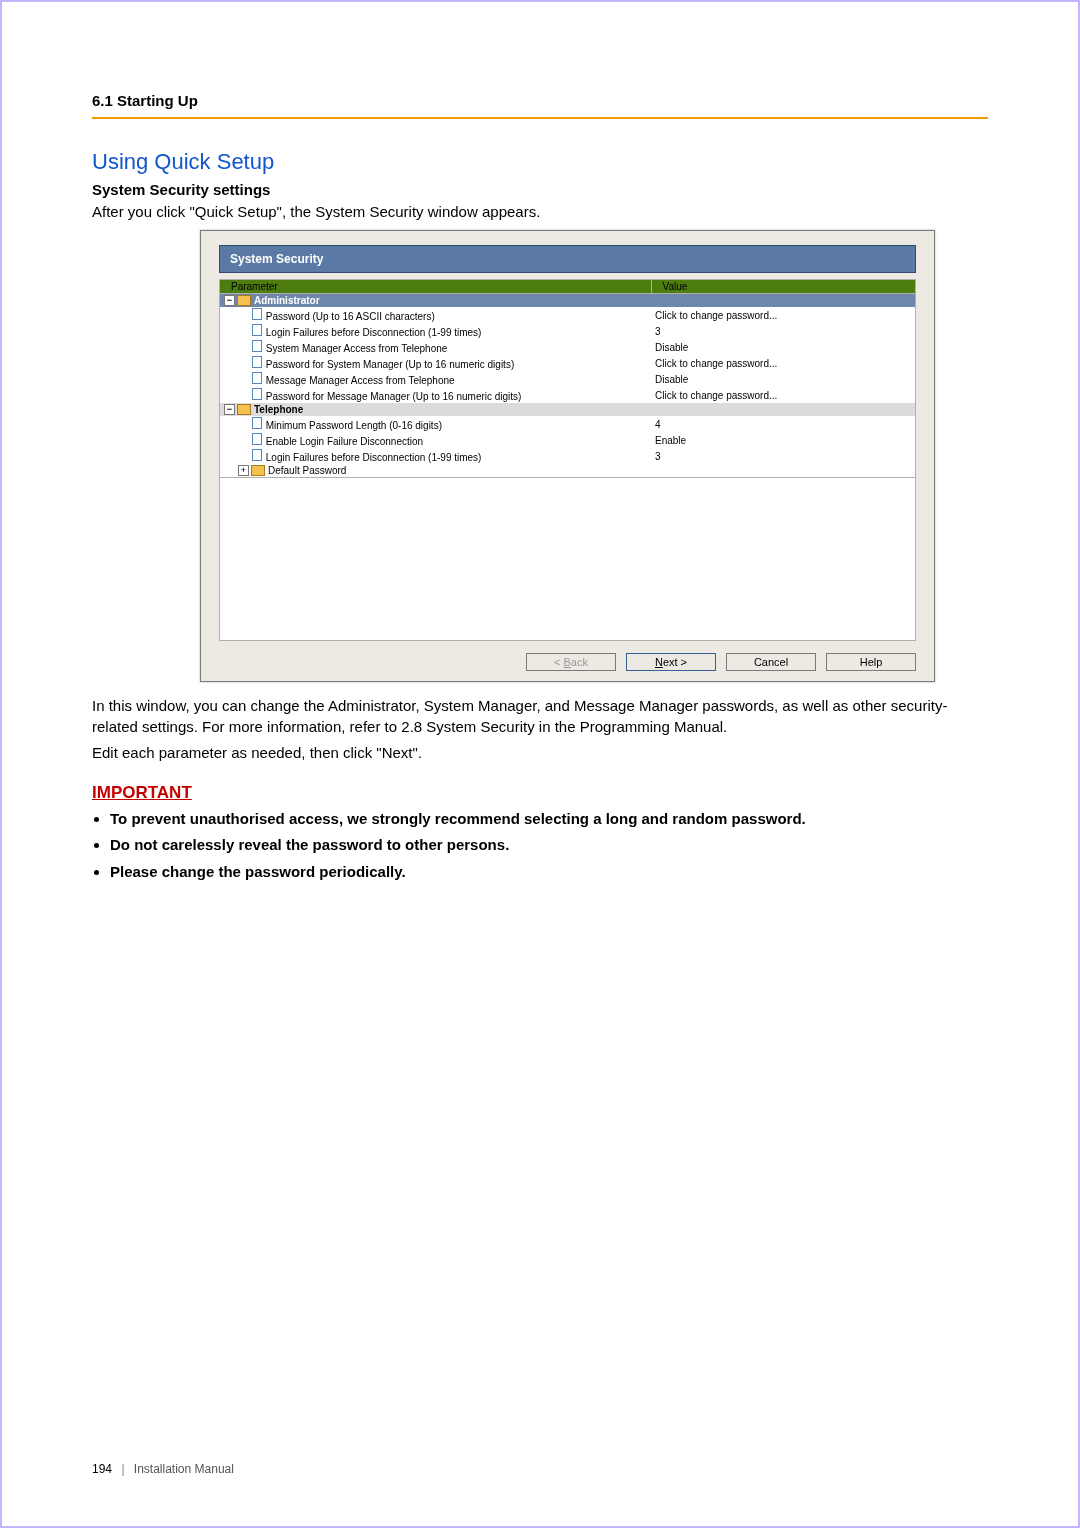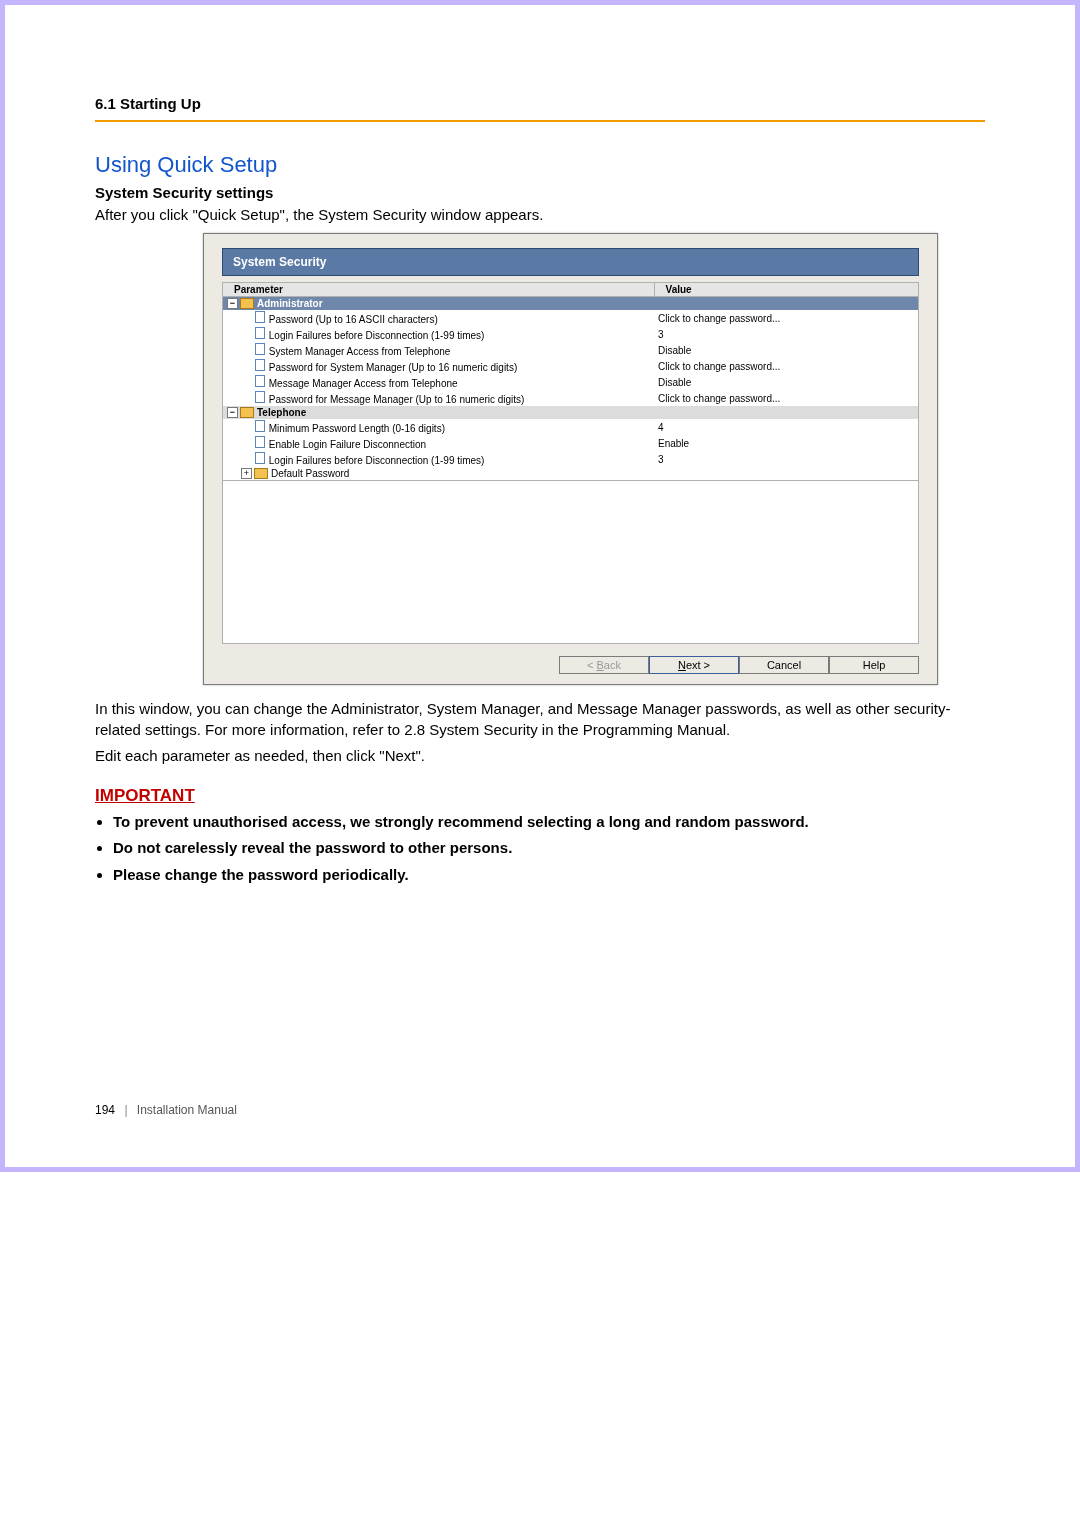--- a/index.html
+++ b/index.html
@@ -6,24 +6,24 @@
     margin: 0;
     padding: 0;
     background: #fff;
     font-family: Arial, Helvetica, sans-serif;
     color: #000;
     width: 1080px;
   }
   .page {
     position: relative;
     width: 1080px;
-    height: 1172px;
+    height: 1528px;
     box-sizing: border-box;
     padding: 90px 90px 40px 90px;
-    border: 5px solid #c4b5fd;
+    border: 2px solid #c4b5fd;
   }
   .header-sec {
     font-weight: bold;
     font-size: 15px;
     padding-bottom: 8px;
     border-bottom: 2px solid #f49b00;
     margin-bottom: 30px;
   }
   h2.section-title {
     color: #1156cc;
@@ -92,23 +92,23 @@
     background: #fff;
     border: 1px solid #b0b0b0;
   }
   table.ptable th, table.ptable td {
     text-align: left;
     padding: 1px 4px;
     vertical-align: middle;
     white-space: nowrap;
   }
   table.ptable thead th {
-    background: #e5e5e5;
+    background: #4d7c0f;
     border-bottom: 1px solid #b0b0b0;
-    font-weight: bold;
+    font-weight: normal;
     padding-left: 11px;
   }
   table.ptable thead th:first-child { width: 62%; border-right:1px solid #b0b0b0;}
   tr.group td {
     background: #6e87ab;
     color: #fff;
     font-weight: bold;
   }
   tr.group-sub td {
     background: #dcdcdc;
@@ -137,20 +137,21 @@
     width:8px;height:10px;
     background:#fff;
     border:1px solid #5b86b7;
     margin-left: 28px;
     margin-right: 1px;
   }
   .blank-area { height: 162px; background:#fff; border:1px solid #b0b0b0; border-top:none; }
   .dlg-buttons {
     display:flex;
     justify-content:flex-end;
+    gap:10px;
     padding-top:12px;
   }
   .dlg-btn {
     min-width: 72px;
     padding: 2px 8px;
     background: #eceae3;
     border: 1px solid #7a7a7a;
     font-size: 11px;
     text-align: center;
   }

